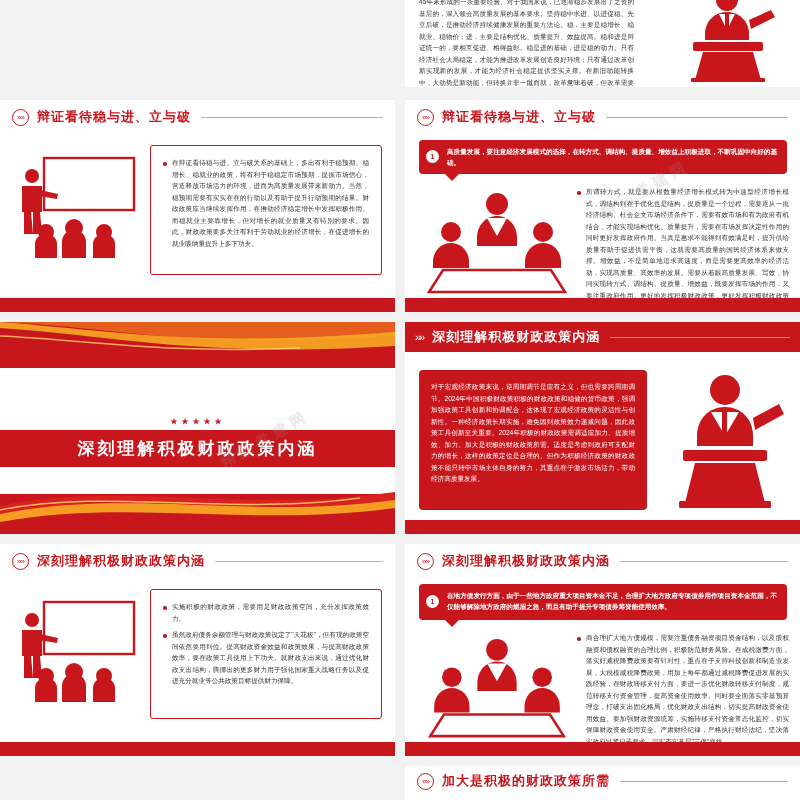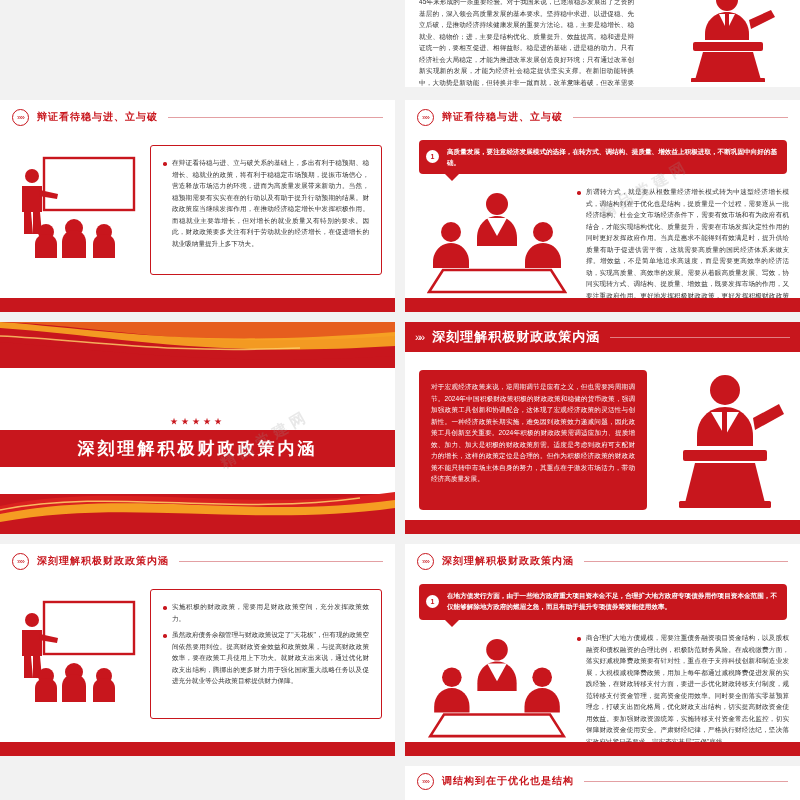--- a/index.html
+++ b/index.html
@@ -67,21 +67,21 @@
     border: 1.5px solid #c8161d;
     color: #c8161d;
     font-size: 8px;
     display: flex; align-items: center; justify-content: center;
     margin-left: 12px;
     letter-spacing: -1px;
   }
   .hdr-white .htitle {
     color: #c8161d;
     font-weight: bold;
-    font-size: 10px;
+    font-size: 13px;
     margin-left: 8px;
     letter-spacing: 1px;
   }
   .hdr-white .hline {
     flex: 1; height: 1px;
     background: #e3a0a3;
     margin: 0 12px 0 10px;
   }
   .redbar-bottom {
     position: absolute;
@@ -392,21 +392,21 @@
         <path d="M16 80h108l14 22H2z" fill="none" stroke="#c8161d" stroke-width="2.6"></path>
       </svg>
     </div>
     <div class="bullet-li" style="position:absolute; left:172px; top:88px; width:212px;">商合理扩大地方债规模，需要注重债务融资项目资金结构，以及股权融资和债权融资的合理比例，积极防范财务风险。在成税缴费方面，落实好减税降费政策要有针对性，重点在于支持科技创新和制造业发展，大税模减税降费政策，用加上每年都通过减税降费促进发展的实践经验，在财政转移支付方面，要进一步优化财政转移支付制度，规范转移支付资金管理，提高资金使用效率。同时要全面落实零基预算理念，打破支出固化格局，优化财政支出结构，切实提高财政资金使用效益。要加强财政资源统筹，实施转移支付资金常态化监控，切实保障财政资金使用安全。严肃财经纪律，严格执行财经法纪，坚决落实政府过紧日子要求，完牢夯实基层"三保"底线。</div>
     <div class="redbar-bottom"></div>
   </div>
 
   <div class="slide" style="left:405px; top:766px; width:395px; height:34px;">
     <div class="hdr-white" style="height:30px;">
       <span class="circ">»»</span>
-      <span class="htitle">调结构到在于优化也是结构</span>
+      <span class="htitle">加大是积极的财政政策所需</span>
       <span class="hline"></span>
     </div>
   </div>
 
   <div class="wm" style="left:595px; top:180px;">精品党建网</div>
   <div class="wm" style="left:215px; top:430px;">精品党建网</div>
 
 </div>
 
 </body></html>

